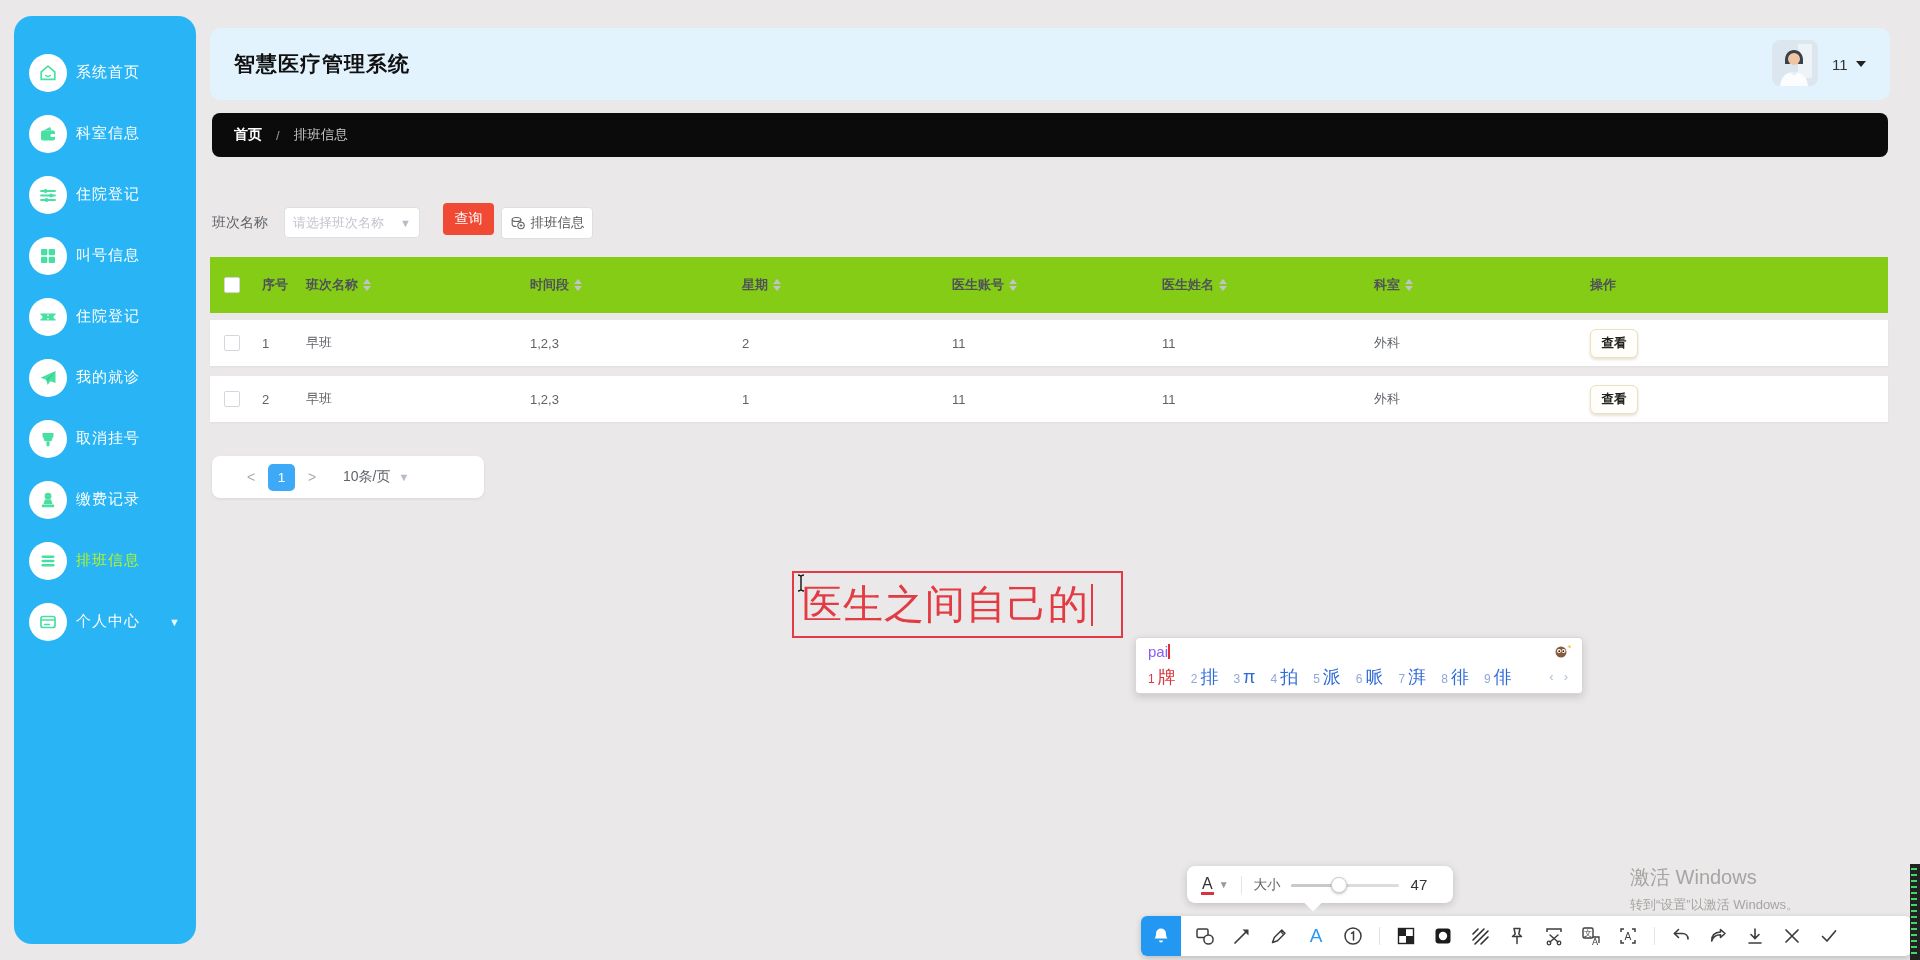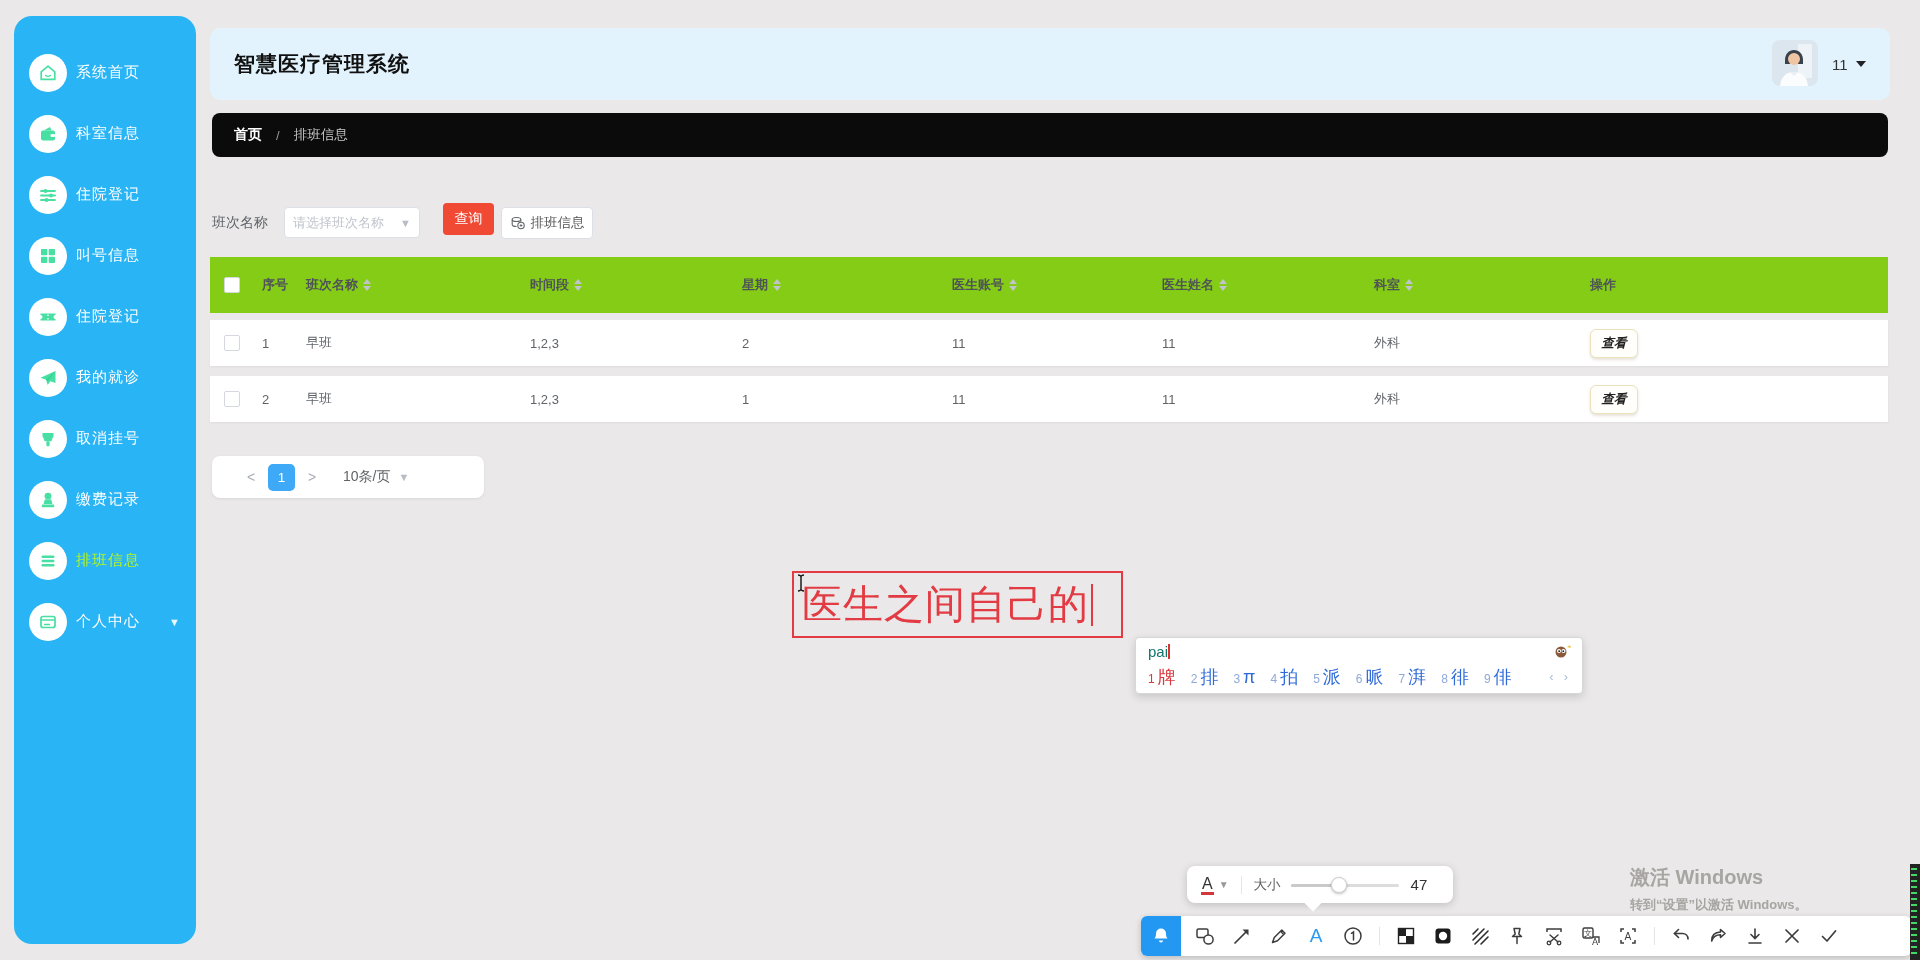--- a/index.html
+++ b/index.html
@@ -41,37 +41,37 @@
   .thead{left:210px;top:257px;width:1678px;height:56px;background:#84cc16;}
   .trow{left:210px;width:1678px;height:46px;background:#fff;box-shadow:0 1px 2px rgba(0,0,0,0.05);}
   .th{font-size:13px;font-weight:bold;color:#4f5358;padding-left:8px;display:flex;align-items:center;}
   .td{font-size:13px;color:#5f6368;padding-left:8px;}
   .chkcell{display:flex;justify-content:center;}
   .chk{width:14px;height:14px;border:1px solid #d4d7de;border-radius:2px;background:#fff;cursor:pointer;}
   .sort{display:inline-flex;flex-direction:column;margin-left:5px;gap:2px;cursor:pointer;}
   .sort i{display:block;width:0;height:0;border-left:4px solid transparent;border-right:4px solid transparent;}
   .sort .up{border-bottom:5px solid #c0c4cc;}
   .sort .dn{border-top:5px solid #c0c4cc;}
-  .btn-view{width:46px;height:27px;background:#fffefb;border:1px solid #ebe1bd;border-radius:6px;box-shadow:0 2px 3px rgba(120,100,40,0.18);font-size:12.5px;color:#222;display:flex;align-items:center;justify-content:center;cursor:pointer;font-weight:bold;font-style:italic;}
+  .btn-view{width:46px;height:27px;background:#fffefb;border:1px solid #ebe1bd;border-radius:6px;box-shadow:0 2px 3px rgba(120,100,40,0.18);font-size:12.5px;color:#222;display:flex;align-items:center;justify-content:center;cursor:pointer;font-weight:bold;}
 
   
   .pager{left:212px;top:456px;width:272px;height:42px;background:#fff;border-radius:8px;box-shadow:0 1px 3px rgba(0,0,0,0.08);display:flex;align-items:center;padding-left:30px;box-sizing:border-box;}
   .pg-arrow{color:#a8abb2;font-size:14px;cursor:pointer;width:18px;text-align:center;}
   .pg-num{width:27px;height:27px;background:#3ea9f6;border-radius:5px;color:#fff;font-size:13.5px;display:flex;align-items:center;justify-content:center;margin:0 8px;cursor:pointer;}
   .pg-size{color:#5f6368;font-size:14px;margin-left:22px;cursor:pointer;display:flex;align-items:center;gap:8px;}
   .pg-size .chev{color:#b8bcc4;font-size:11px;}
 
   
   .anno-box{left:792px;top:571px;width:331px;height:67px;border:2px solid #e23b43;box-sizing:border-box;display:flex;align-items:center;padding-left:8px;cursor:text;}
   .anno-text{color:#e23b43;font-size:40px;letter-spacing:1px;white-space:nowrap;}
   .anno-caret{display:inline-block;width:2px;height:42px;background:#e23b43;margin-left:2px;vertical-align:middle;}
 
   
   .ime{left:1135px;top:637px;width:448px;height:57px;background:#fff;border:1px solid #d7d7d7;border-radius:4px;box-shadow:0 3px 8px rgba(0,0,0,0.15);box-sizing:border-box;}
-  .ime-comp{position:absolute;left:12px;top:5px;font-size:15px;color:#0f766e;}
+  .ime-comp{position:absolute;left:12px;top:5px;font-size:15px;color:#8b5cf6;}
   .ime-caret{display:inline-block;width:1.5px;height:15px;background:#e03131;vertical-align:-2px;}
   .ime-cands{position:absolute;left:12px;top:27px;display:flex;align-items:baseline;gap:15px;}
   .cand{display:flex;align-items:baseline;gap:3px;cursor:pointer;}
   .cand .n{font-size:12px;color:#8fa8d8;}
   .cand .t{font-size:18px;color:#2f6bd8;}
   .cand.first .n,.cand.first .t{color:#d9383f;}
   .ime-nav{position:absolute;right:14px;bottom:9px;display:flex;gap:10px;color:#a9bede;font-size:13px;}
   .ime-nav span{cursor:pointer;}
   .ime-logo{position:absolute;right:10px;top:6px;width:18px;height:14px;cursor:pointer;}
 
@@ -83,21 +83,21 @@
   .fcolor .chev{color:#999;font-size:10px;margin-left:5px;}
   .fdiv{width:1px;height:18px;background:#e6e6e6;margin:0 12px;}
   .fsize-label{font-size:13.5px;color:#5f5f5f;margin-right:10px;}
   .slider{position:relative;width:108px;height:16px;cursor:pointer;}
   .slider .track{position:absolute;left:0;right:0;top:7px;height:3px;background:#dcdcdc;border-radius:2px;}
   .slider .fill{position:absolute;left:0;top:7px;width:48px;height:3px;background:#c9c9c9;border-radius:2px;}
   .slider .handle{position:absolute;left:40px;top:0;width:16px;height:16px;background:#fff;border:1px solid #cfcfcf;border-radius:50%;box-shadow:0 1px 3px rgba(0,0,0,0.25);box-sizing:border-box;}
   .fval{font-size:15px;color:#333;margin-left:12px;}
 
   
-  .wm{left:1630px;top:864px;color:#a7a4a2;font-weight:bold;}
+  .wm{left:1630px;top:864px;color:#a7a4a2;}
   .wm .l1{font-size:20px;}
   .wm .l2{font-size:13px;margin-top:5px;}
 
   
   .toolbar{left:1141px;top:916px;width:770px;height:40px;background:#fff;border-radius:6px;box-shadow:0 2px 6px rgba(0,0,0,0.2);display:flex;align-items:center;}
   .tool-first{width:40px;height:40px;background:#2298f2;border-radius:6px 0 0 6px;display:flex;align-items:center;justify-content:center;cursor:pointer;flex:0 0 40px;}
   .ticons{display:flex;align-items:center;gap:15px;padding:0 13px;}
   .ticon{width:22px;height:22px;display:flex;align-items:center;justify-content:center;cursor:pointer;}
   .ticon svg{display:block;}
   .tdiv{width:1px;height:18px;background:#e3e3e3;}

